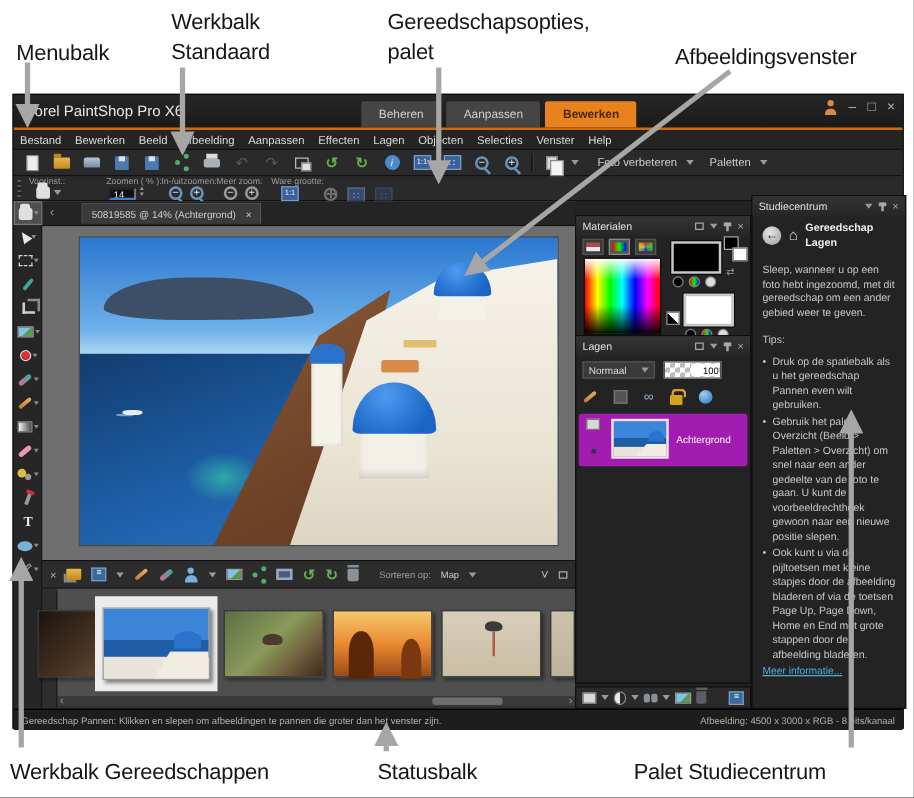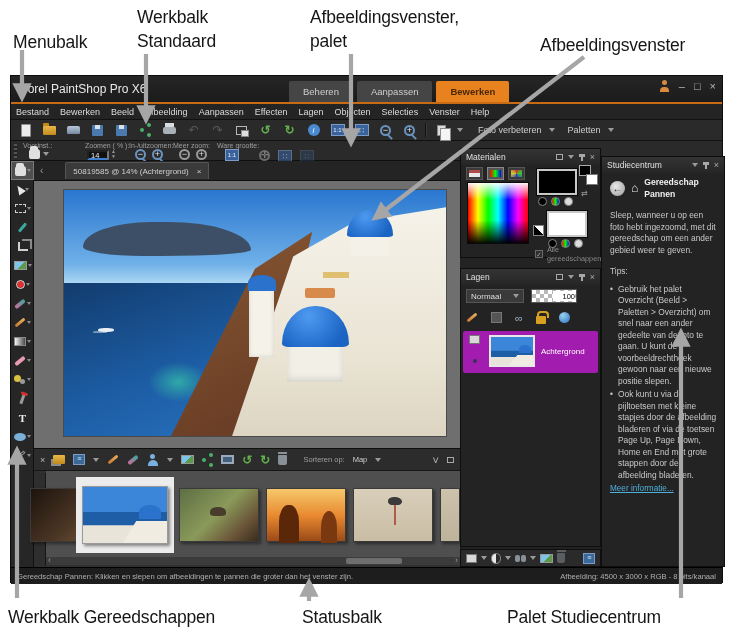--- a/index.html
+++ b/index.html
@@ -159,21 +159,21 @@
 </style>
 </head>
 <body>
 
 <div class="note" style="left:13px;top:30px">Menubalk</div>
 <div class="note" style="left:137px;top:5px">
   <div>Werkbalk</div>
   <div>Standaard</div>
 </div>
 <div class="note" style="left:310px;top:5px">
-  <div>Afbeeldingsvenster,</div>
+  <div>Gereedschapsopties,</div>
   <div>palet</div>
 </div>
 <div class="note" style="left:540px;top:33px">Afbeeldingsvenster</div>
 <div class="note" style="left:8px;top:605px">Werkbalk Gereedschappen</div>
 <div class="note" style="left:302px;top:605px">Statusbalk</div>
 <div class="note" style="left:507px;top:605px">Palet Studiecentrum</div>
 
 <div id="app">
 
   <div class="titlebar">
@@ -427,21 +427,21 @@
       </div>
       <div class="thumb" style="left:394px;width:20px;background:linear-gradient(180deg,#cdc2ac,#bdb29a)"></div>
     </div>
     <div class="orgscroll">
       <span style="position:absolute;left:2px;top:-2px">‹</span>
       <div class="scrollthumb"></div>
       <span style="position:absolute;right:2px;top:-2px">›</span>
     </div>
   </div>
 
-  <div class="panel" style="left:449px;top:72px;width:141px;height:110px">
+  <div class="panel" style="left:449px;top:96px;width:141px;height:110px">
     <div class="phead">
       <span>Materialen</span>
       <div class="phbtns">
         <span class="pframe"></span>
         <span class="caret"></span>
         <span class="pin"></span>
         <span>×</span>
       </div>
     </div>
     <div class="abs" style="left:5px;top:18px;display:flex;gap:4px">
@@ -527,25 +527,26 @@
       <div class="phbtns">
         <span class="caret"></span>
         <span class="pin"></span>
         <span>×</span>
       </div>
     </div>
     <div class="sc-body">
       <div class="sc-h">
         <span class="backcirc">←</span>
         <span class="homeg">⌂</span>
-        <span class="sc-heading">Gereedschap Pannen</span>
+        <span class="sc-heading">Gereedschap Lagen</span>
       </div>
       <p style="margin-bottom:10px">Sleep, wanneer u op een foto hebt ingezoomd, met dit gereedschap om een ander gebied weer te geven.</p>
       <p style="margin-bottom:6px">Tips:</p>
       <ul class="sc-tips">
+        <li>Druk op de spatiebalk als u het gereedschap Pannen even wilt gebruiken.</li>
         <li>Gebruik het palet Overzicht (Beeld &gt; Paletten &gt; Overzicht) om snel naar een ander gedeelte van de foto te gaan. U kunt de voorbeeldrechthoek gewoon naar een nieuwe positie slepen.</li>
         <li>Ook kunt u via de pijltoetsen met kleine stapjes door de afbeelding bladeren of via de toetsen Page Up, Page Down, Home en End met grote stappen door de afbeelding bladeren.</li>
       </ul>
       <a class="sc-link" href="#">Meer informatie...</a>
     </div>
   </div>
 
   <div class="statusbar">
     <span>Gereedschap Pannen: Klikken en slepen om afbeeldingen te pannen die groter dan het venster zijn.</span>
     <span class="right">Afbeelding:  4500 x 3000 x RGB - 8 bits/kanaal</span>

